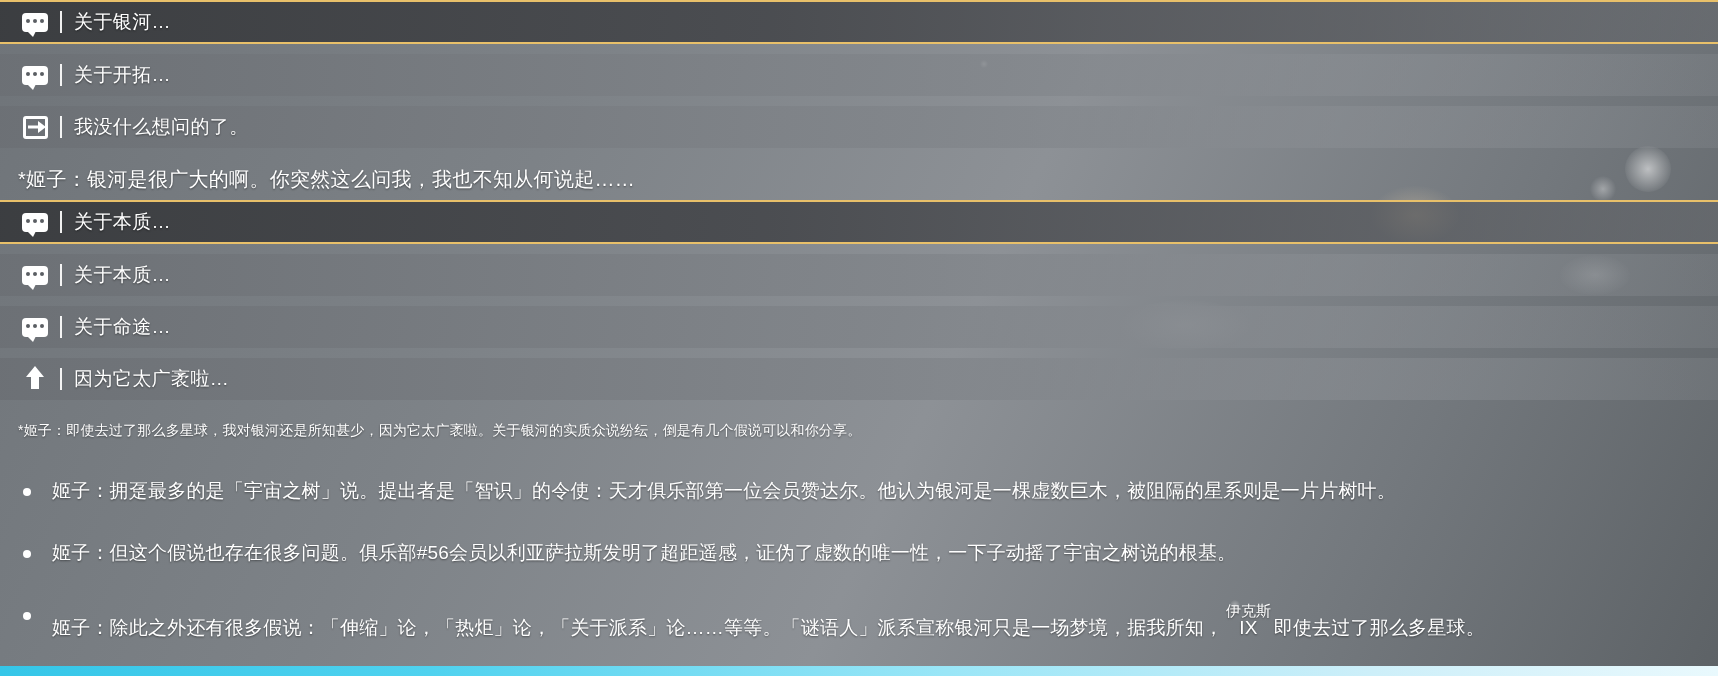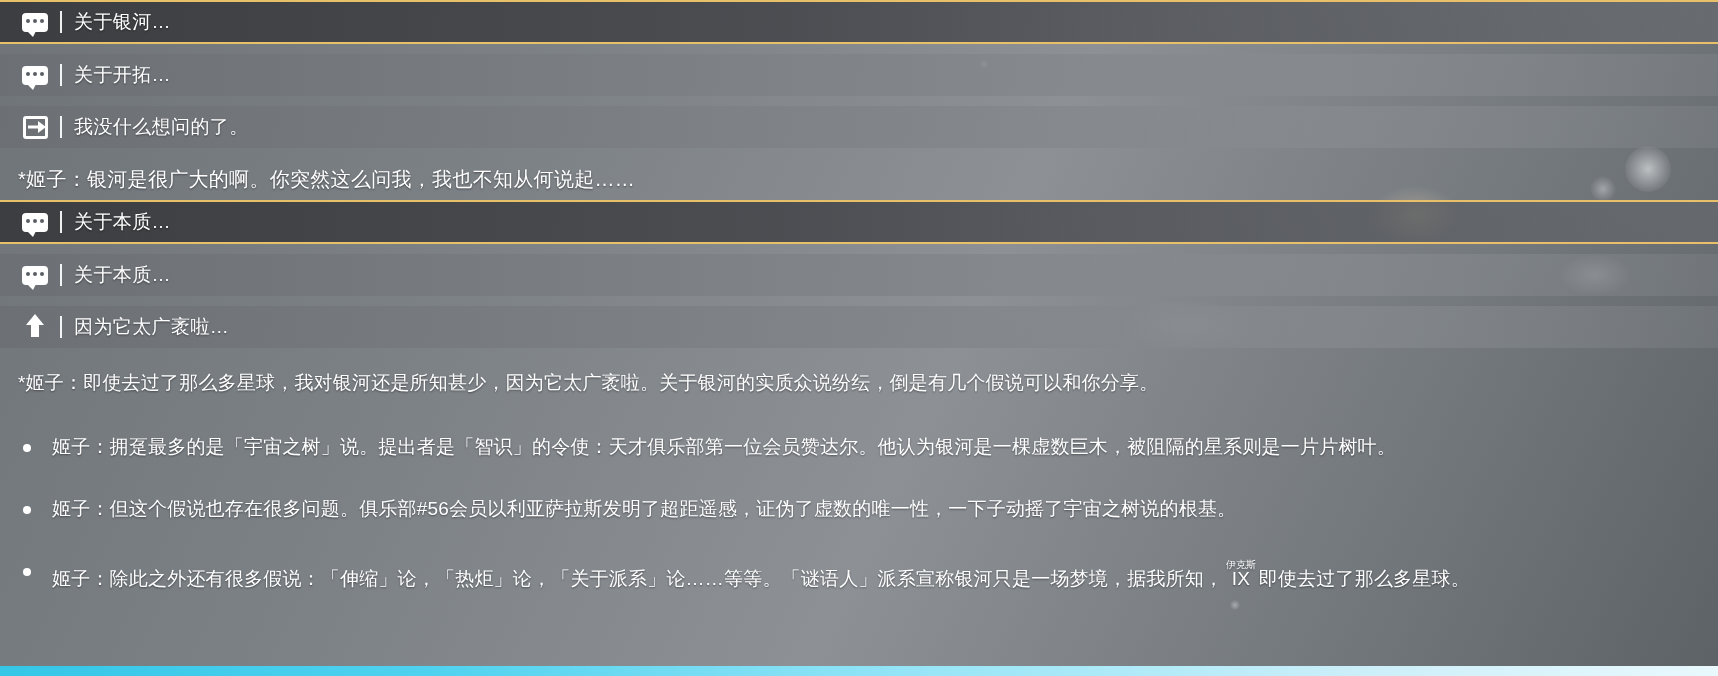--- a/index.html
+++ b/index.html
@@ -174,21 +174,21 @@
     display: flex;
     align-items: center;
     text-shadow: 0 1px 2px rgba(0,0,0,0.45);
     letter-spacing: 0.3px;
   }
   .answer-block {
     padding: 4px 18px 0 18px;
   }
   .answer-intro {
     color: #ffffff;
-    font-size: 19px;
+    font-size: 14px;
     margin: 8px 0 10px 0;
     text-shadow: 0 1px 2px rgba(0,0,0,0.45);
     letter-spacing: 0.2px;
   }
   ul.bullets {
     list-style: none;
     margin: 0;
     padding: 0;
   }
   ul.bullets li {
@@ -206,21 +206,21 @@
     content: "";
     position: absolute;
     left: 5px;
     top: 8px;
     width: 8px;
     height: 8px;
     background: #ffffff;
     border-radius: 50%;
   }
   ruby { ruby-position: over; }
-  rt { font-size: 10px; color: #ffffff; letter-spacing: 0; }
+  rt { font-size: 15px; color: #ffffff; letter-spacing: 0; }
 
   
   .bottom-strip {
     position: absolute;
     left: 0; right: 0; bottom: 0;
     height: 10px;
     background: linear-gradient(90deg, #35c6e8 0%, #4fd2ef 25%, #9ae6f7 55%, #cdeff9 80%, #e9f9fd 100%);
   }
 </style>
 </head>
@@ -296,20 +296,33 @@
             <i></i>
             <i></i>
             <i></i>
           </span>
         </span>
     </span>
     <span class="divider"></span>
     <span class="label">关于本质…</span>
   </div>
 
+  <div class="option">
+    <span class="icon">
+      <span class="bubble">
+          <span class="dots">
+            <i></i>
+            <i></i>
+            <i></i>
+          </span>
+        </span>
+    </span>
+    <span class="divider"></span>
+    <span class="label">关于命途…</span>
+  </div>
 
   <div class="option">
     <span class="icon">
       <span class="up-icon"></span>
     </span>
     <span class="divider"></span>
     <span class="label">因为它太广袤啦…</span>
   </div>
 
   <div class="answer-block">

